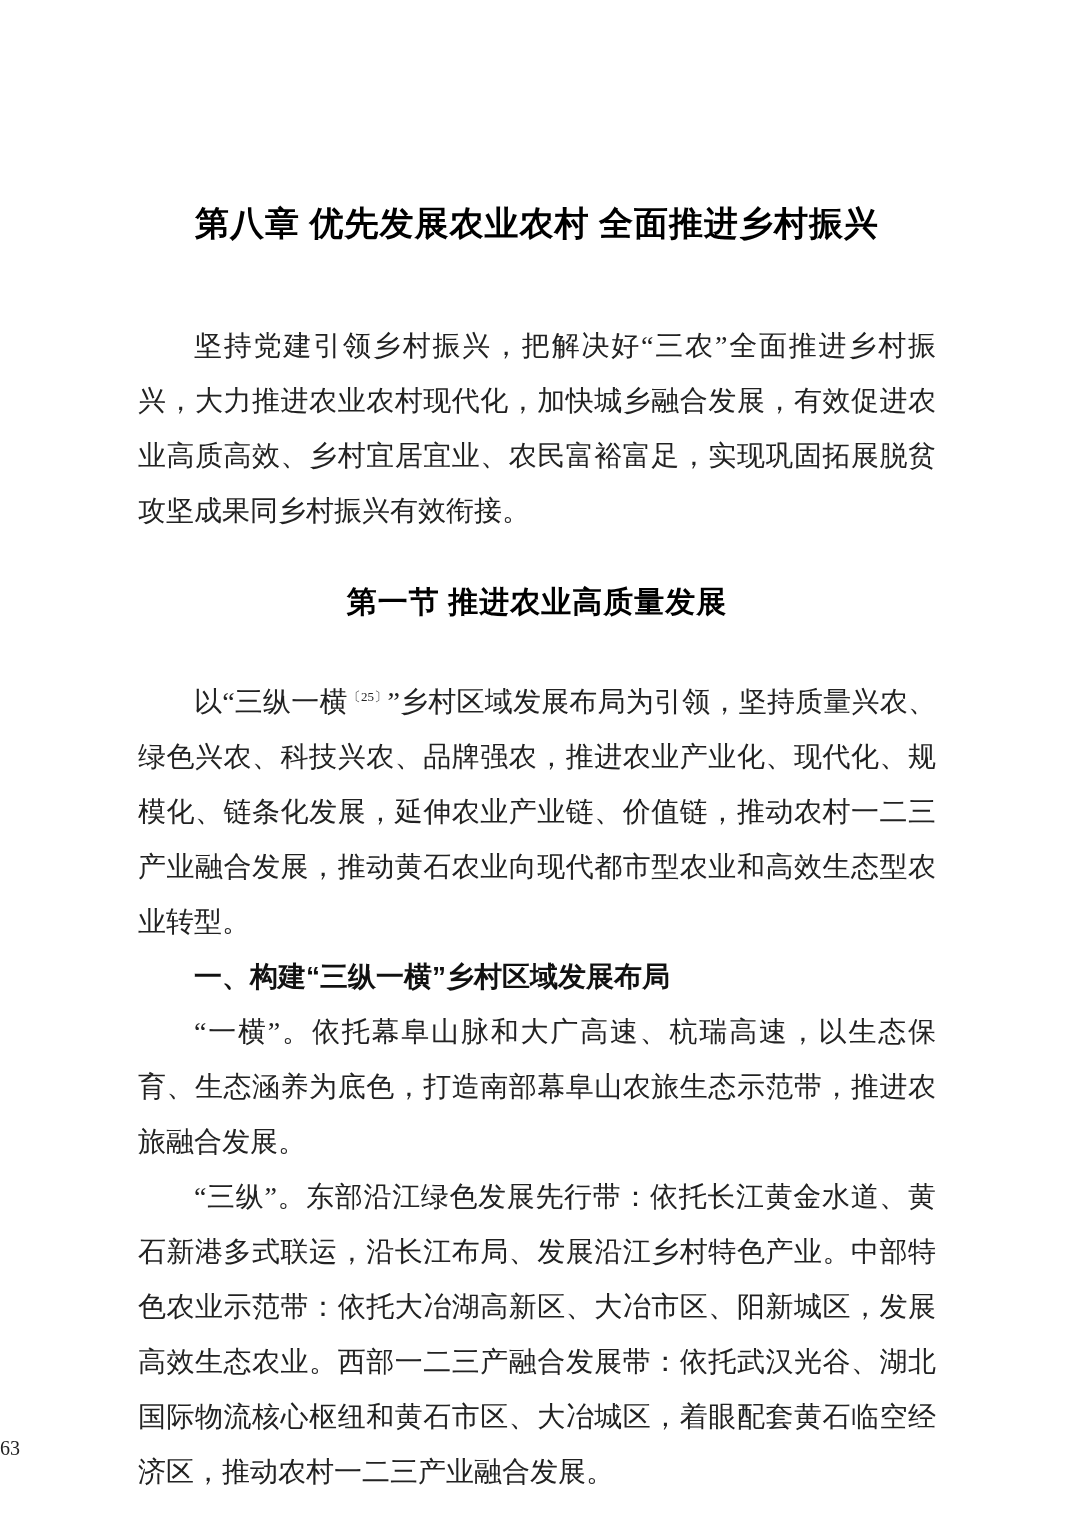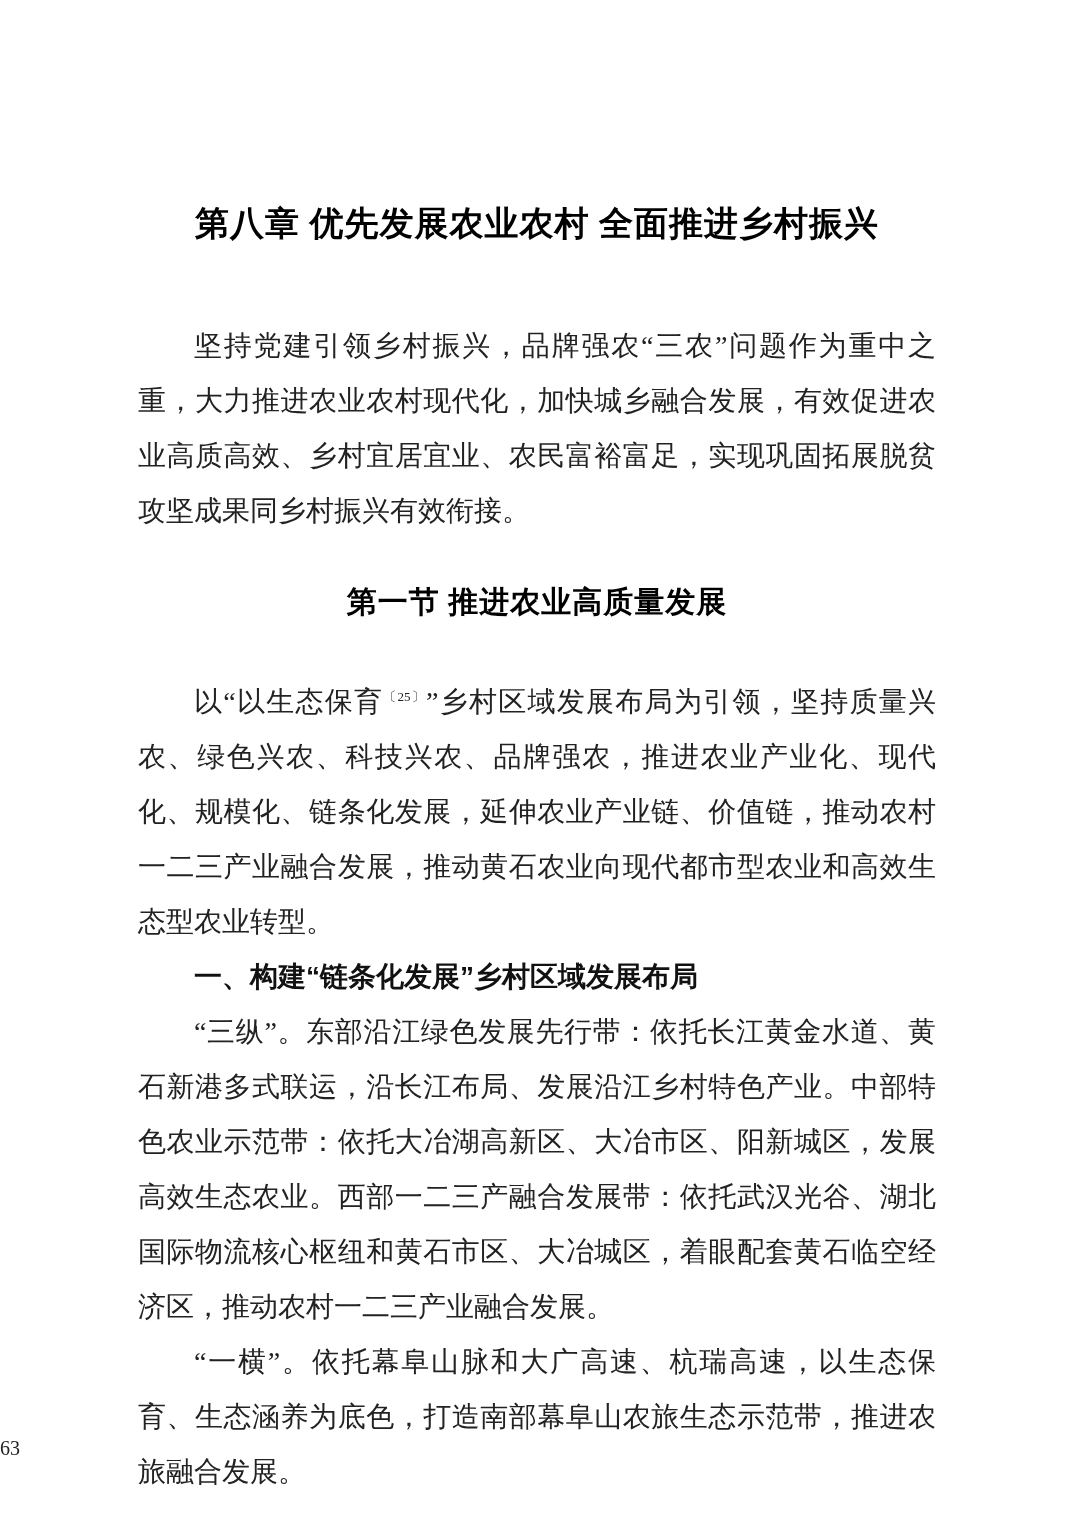--- a/index.html
+++ b/index.html
@@ -73,27 +73,27 @@
     font-family: "Liberation Serif", "DejaVu Serif", serif;
   }
 </style>
 </head>
 <body>
 
 <div class="page">
 
   <h1 class="chapter-title">第八章 优先发展农业农村 全面推进乡村振兴</h1>
 
-  <p class="body-text">坚持党建引领乡村振兴，品牌强农“三农”问题作为重中之重，大力推进农业农村现代化，加快城乡融合发展，有效促进农业高质高效、乡村宜居宜业、农民富裕富足，实现巩固拓展脱贫攻坚成果同乡村振兴有效衔接。</p>
+  <p class="body-text">坚持党建引领乡村振兴，把解决好“三农”全面推进乡村振兴，大力推进农业农村现代化，加快城乡融合发展，有效促进农业高质高效、乡村宜居宜业、农民富裕富足，实现巩固拓展脱贫攻坚成果同乡村振兴有效衔接。</p>
 
   <h2 class="section-title">第一节 推进农业高质量发展</h2>
 
-  <p class="body-text"><span>以“以生态保育</span><sup class="footnote-ref">〔25〕</sup><span>”乡村区域发展布局为引领，坚持质量兴农、绿色兴农、科技兴农、品牌强农，推进农业产业化、现代化、规模化、链条化发展，延伸农业产业链、价值链，推动农村一二三产业融合发展，推动黄石农业向现代都市型农业和高效生态型农业转型。</span></p>
+  <p class="body-text"><span>以“三纵一横</span><sup class="footnote-ref">〔25〕</sup><span>”乡村区域发展布局为引领，坚持质量兴农、绿色兴农、科技兴农、品牌强农，推进农业产业化、现代化、规模化、链条化发展，延伸农业产业链、价值链，推动农村一二三产业融合发展，推动黄石农业向现代都市型农业和高效生态型农业转型。</span></p>
 
-  <h3 class="subheading">一、构建“链条化发展”乡村区域发展布局</h3>
+  <h3 class="subheading">一、构建“三纵一横”乡村区域发展布局</h3>
+
+  <p class="body-text">“一横”。依托幕阜山脉和大广高速、杭瑞高速，以生态保育、生态涵养为底色，打造南部幕阜山农旅生态示范带，推进农旅融合发展。</p>
 
   <p class="body-text">“三纵”。东部沿江绿色发展先行带：依托长江黄金水道、黄石新港多式联运，沿长江布局、发展沿江乡村特色产业。中部特色农业示范带：依托大冶湖高新区、大冶市区、阳新城区，发展高效生态农业。西部一二三产融合发展带：依托武汉光谷、湖北国际物流核心枢纽和黄石市区、大冶城区，着眼配套黄石临空经济区，推动农村一二三产业融合发展。</p>
-
-  <p class="body-text">“一横”。依托幕阜山脉和大广高速、杭瑞高速，以生态保育、生态涵养为底色，打造南部幕阜山农旅生态示范带，推进农旅融合发展。</p>
 
   <div class="page-number">63</div>
 
 </div>
 
 </body></html>

